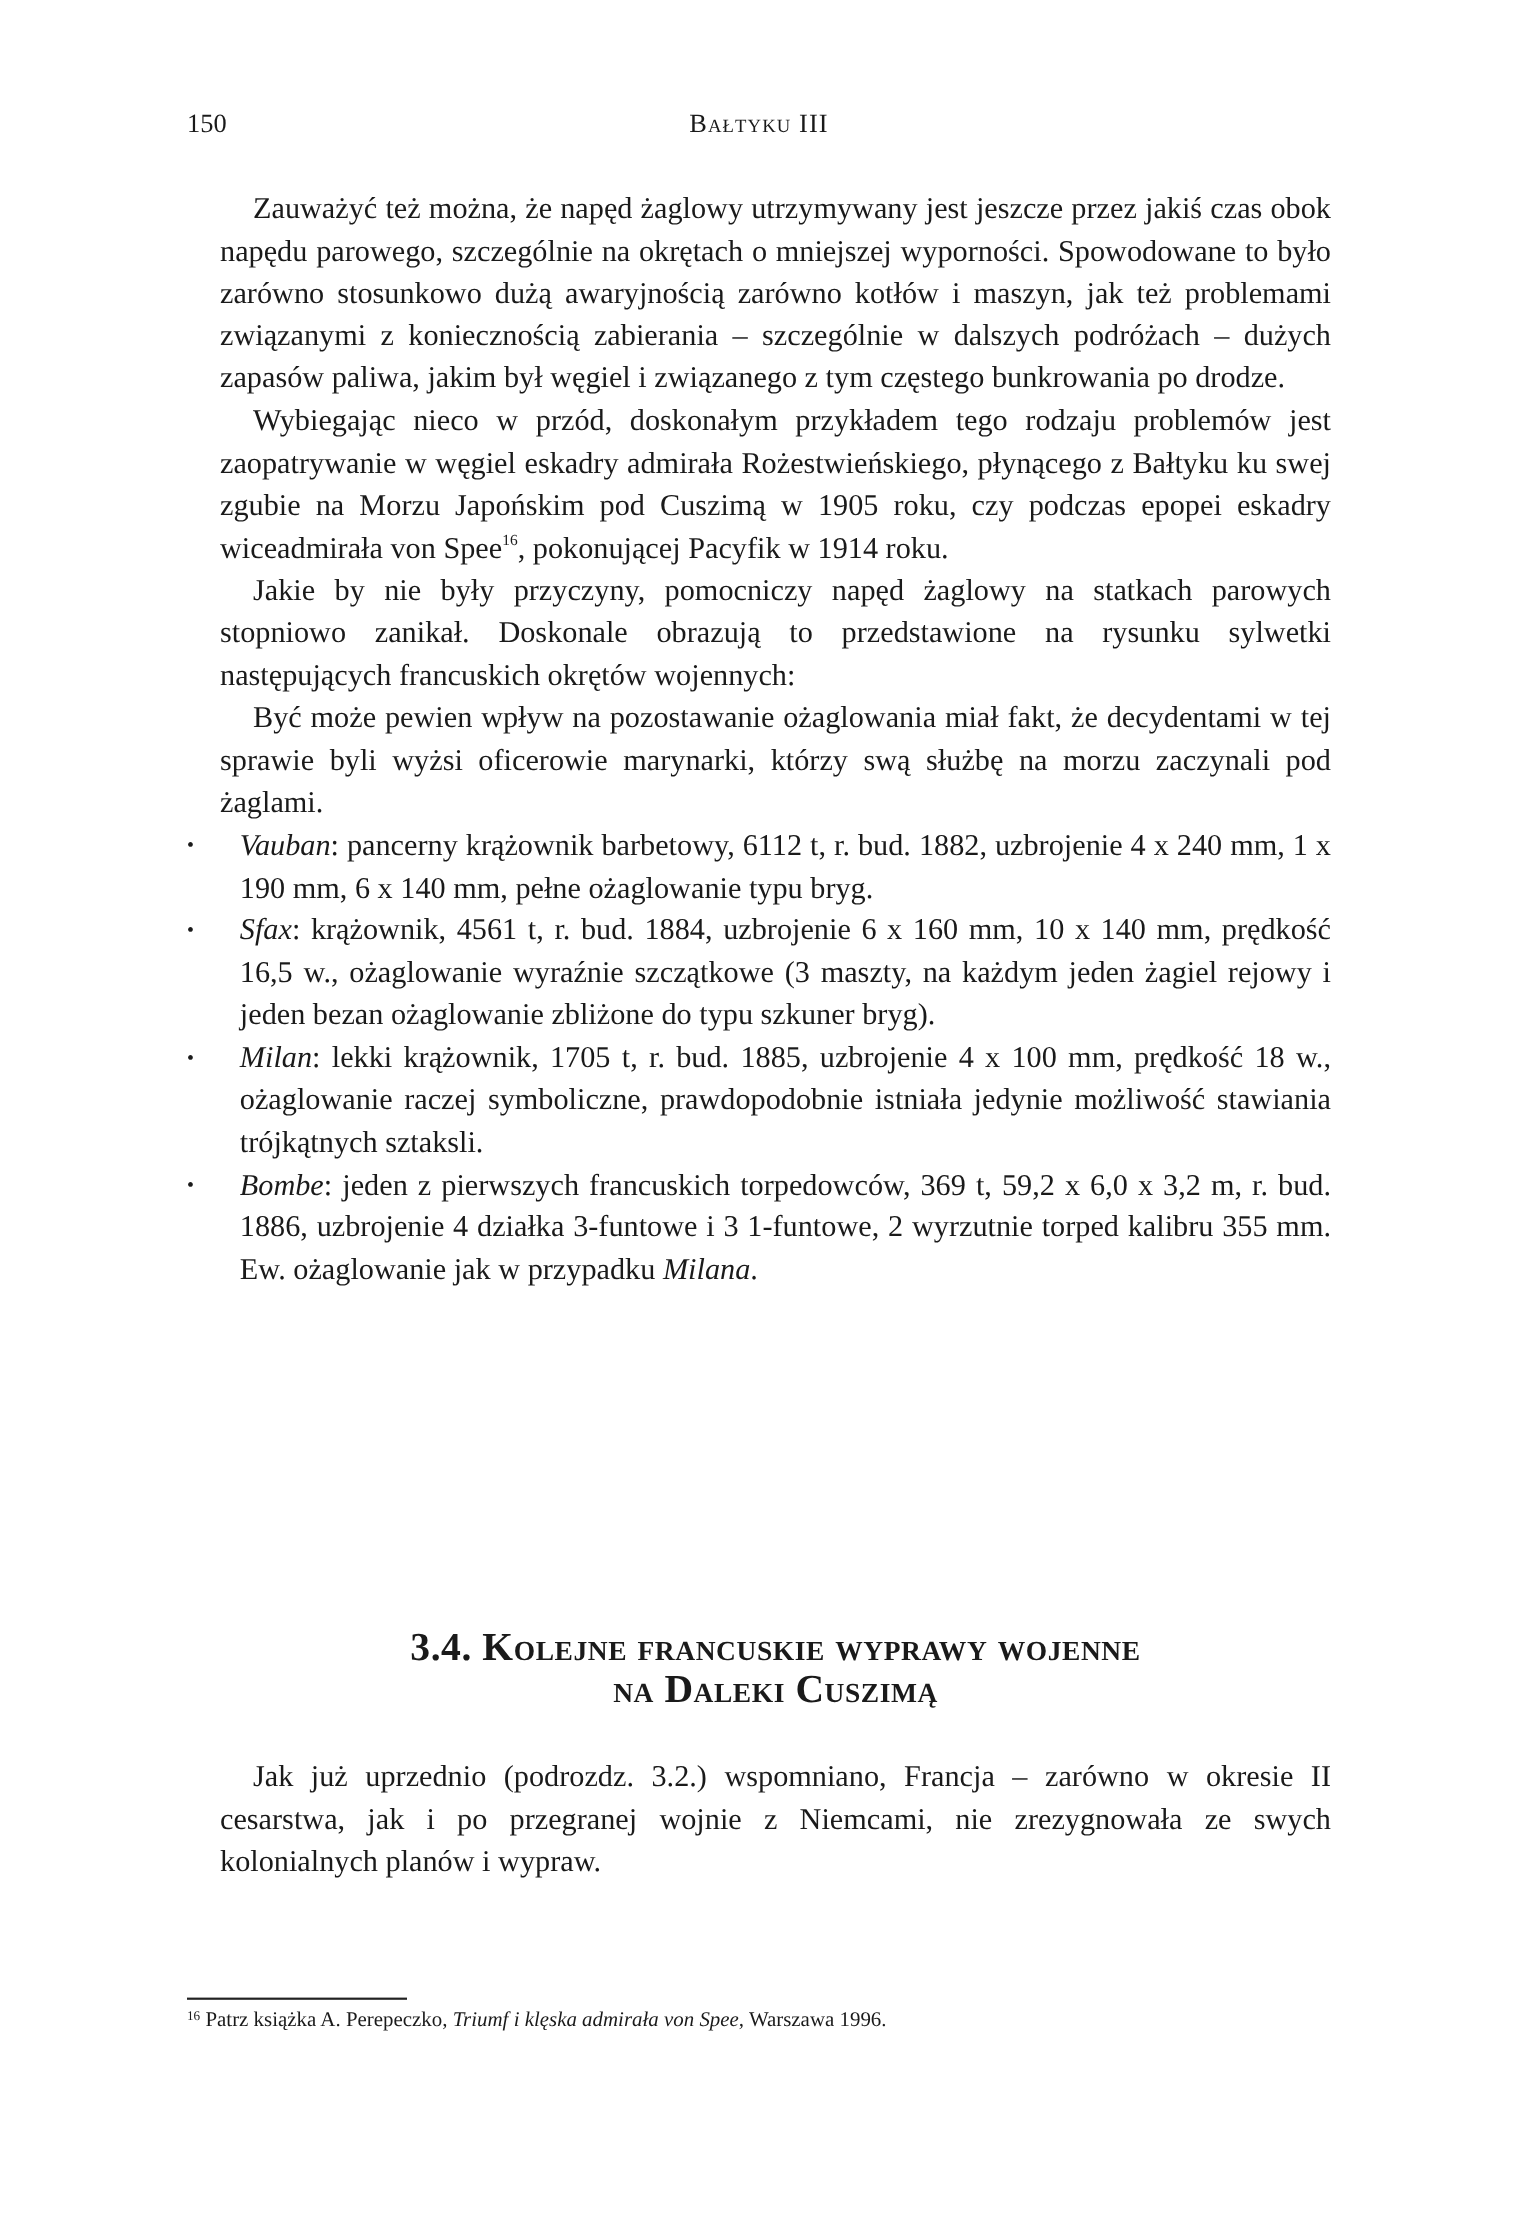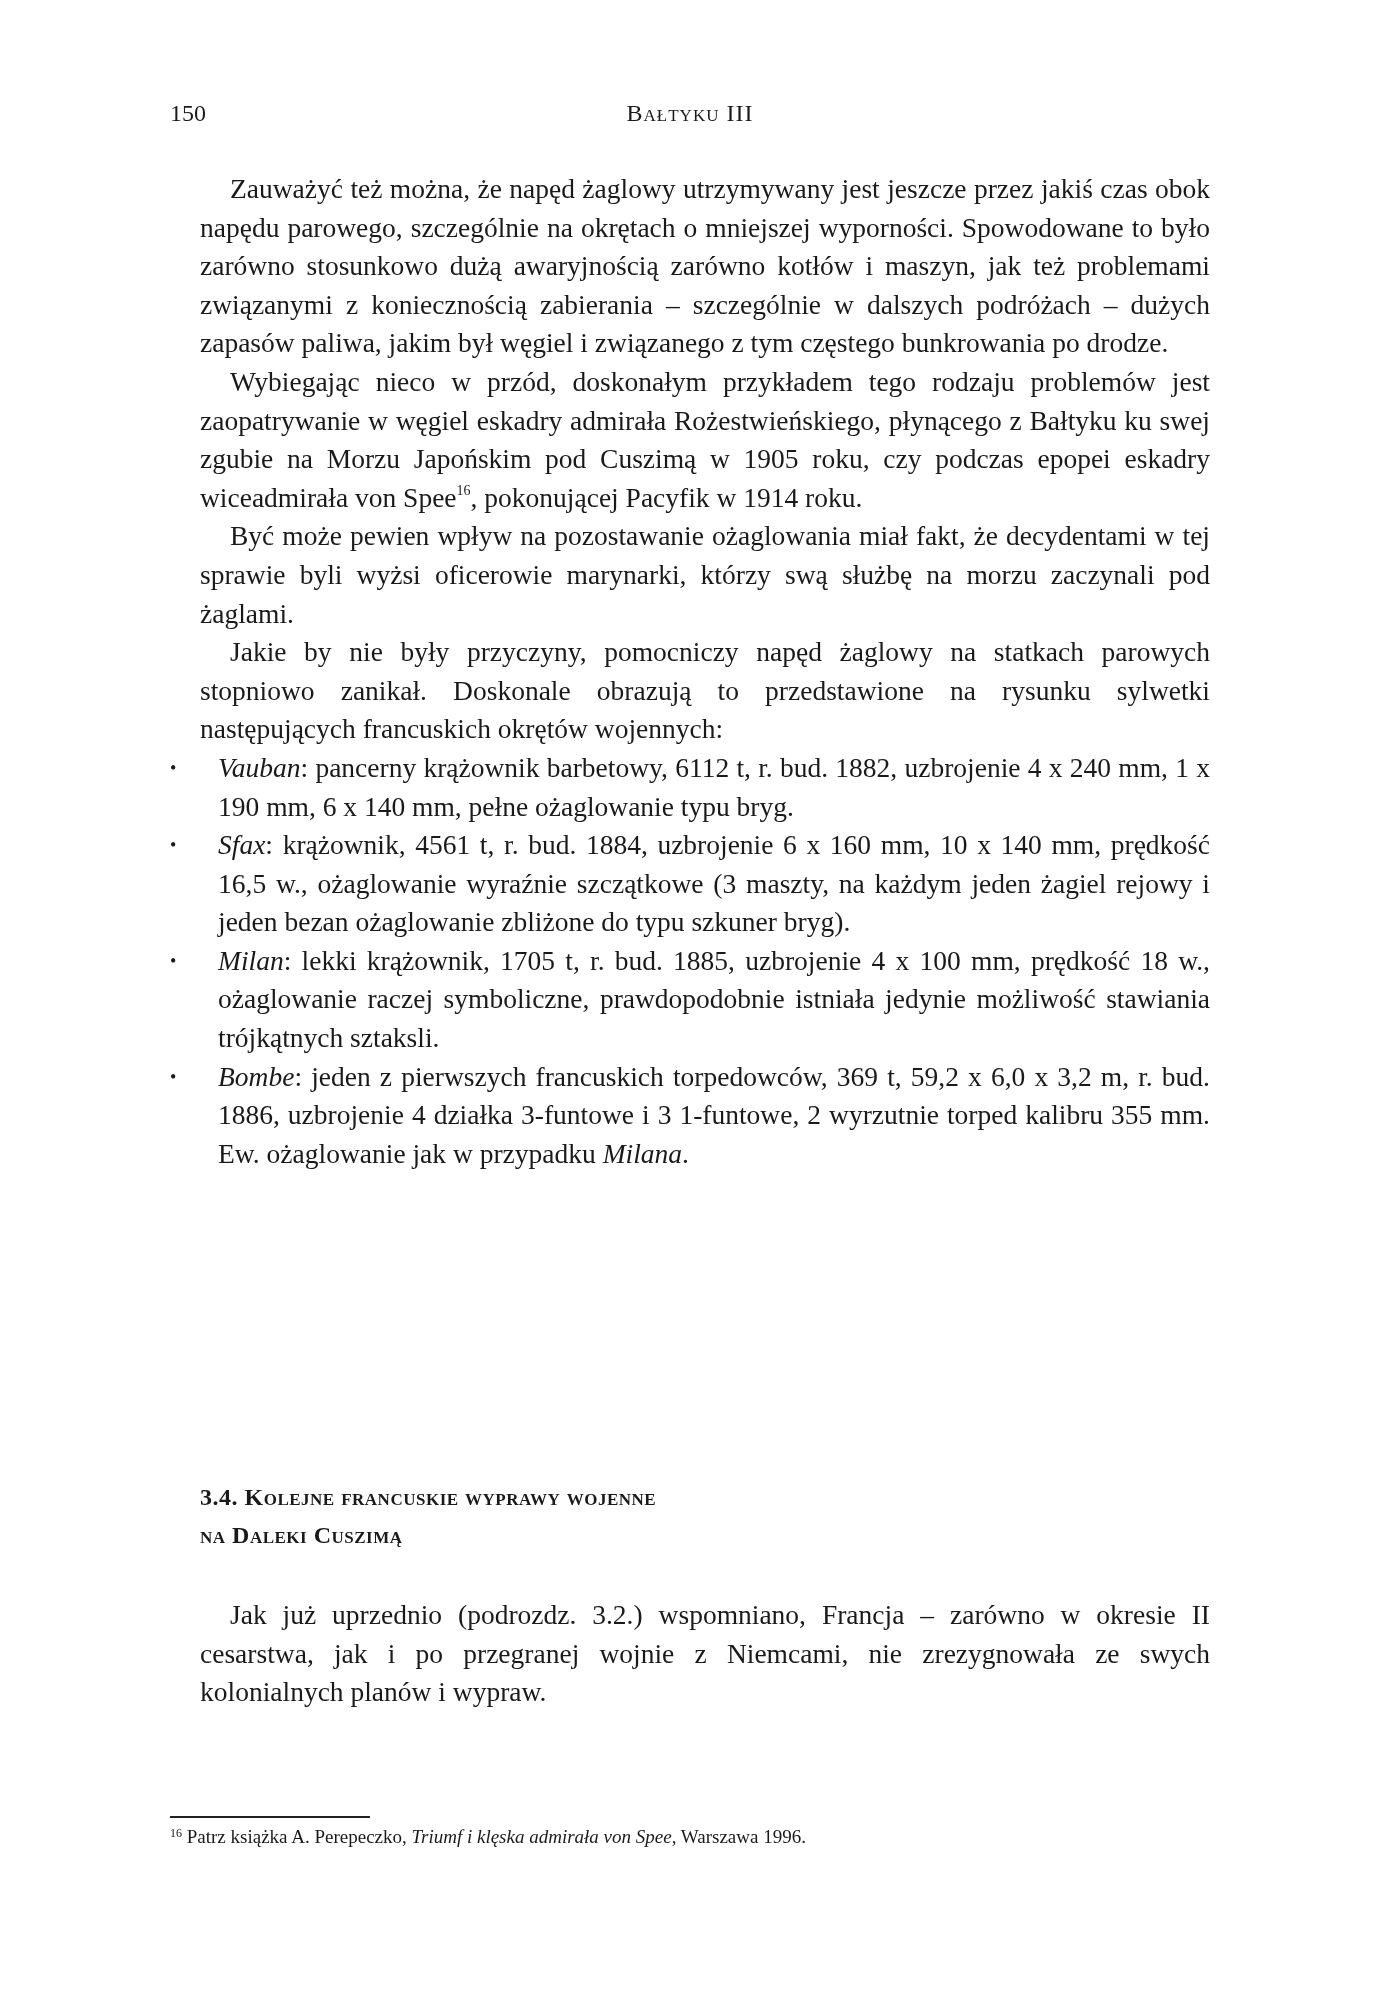--- a/index.html
+++ b/index.html
@@ -12,40 +12,40 @@
                    font-variant: small-caps; letter-spacing: 1px; }
   .body-text { position: absolute; left: 200px; width: 1010px; font-size: 27.5px;
                line-height: 38.6px; text-align: justify; }
   .p { margin: 0; text-indent: 30px; }
   .p.noind { text-indent: 0; }
   .bullets { list-style: none; margin: 0; padding: 0; }
   .bullets li { position: relative; padding-left: 48px; margin-left: -30px; text-align: justify; }
   .bullets li .dot { position: absolute; left: 0; top: 0; font-size: 18px; }
   i { font-style: italic; }
   sup { font-size: 14px; line-height: 0; vertical-align: 12px; }
-  .heading { position: absolute; top: 1478px; left: 200px; width: 1010px; 
-             font-weight: bold; font-size: 24px; line-height: 38px; font-variant: small-caps;
+  .heading { position: absolute; top: 1478px; left: 200px; width: 1010px; text-align: center;
+             font-weight: bold; font-size: 36px; line-height: 38px; font-variant: small-caps;
              letter-spacing: 0.5px; }
   .footnote-rule { position: absolute; top: 1816px; left: 170px; width: 200px; height: 2px; background: #222; }
   .footnote { position: absolute; top: 1826px; left: 170px; width: 1040px; font-size: 19px; }
   .footnote sup { font-size: 12px; vertical-align: 6px; }
 </style>
 </head>
 <body>
 
 <div class="running-head">
   <span class="page-number">150</span>
   <span class="running-title">Bałtyku III</span>
 </div>
 
 <div class="body-text" style="top:170px;">
   <p class="p">Zauważyć też można, że napęd żaglowy utrzymywany jest jeszcze przez jakiś czas obok napędu parowego, szczególnie na okrętach o mniejszej wyporności. Spowodowane to było zarówno stosunkowo dużą awaryjnością zarówno kotłów i maszyn, jak też problemami związanymi z koniecznością zabierania – szczególnie w dalszych podróżach – dużych zapasów paliwa, jakim był węgiel i związanego z tym częstego bunkrowania po drodze.</p>
   <p class="p"><span>Wybiegając nieco w przód, doskonałym przykładem tego rodzaju problemów jest zaopatrywanie w węgiel eskadry admirała Rożestwieńskiego, płynącego z Bałtyku ku swej zgubie na Morzu Japońskim pod Cuszimą w 1905 roku, czy podczas epopei eskadry wiceadmirała von Spee</span><sup>16</sup><span>, pokonującej Pacyfik w 1914 roku.</span></p>
+  <p class="p noind" style="text-indent:30px">Jakie by nie były przyczyny, pomocniczy napęd żaglowy na statkach parowych stopniowo zanikał. Doskonale obrazują to przedstawione na rysunku sylwetki następujących francuskich okrętów wojennych:</p>
   <p class="p">Być może pewien wpływ na pozostawanie ożaglowania miał fakt, że decydentami w tej sprawie byli wyżsi oficerowie marynarki, którzy swą służbę na morzu zaczynali pod żaglami.</p>
-  <p class="p noind" style="text-indent:30px">Jakie by nie były przyczyny, pomocniczy napęd żaglowy na statkach parowych stopniowo zanikał. Doskonale obrazują to przedstawione na rysunku sylwetki następujących francuskich okrętów wojennych:</p>
   <ul class="bullets">
     <li><span class="dot">•</span><i>Vauban</i><span>: pancerny krążownik barbetowy, 6112 t, r. bud. 1882, uzbrojenie 4 x 240 mm, 1 x 190 mm, 6 x 140 mm, pełne ożaglowanie typu bryg.</span></li>
     <li><span class="dot">•</span><i>Sfax</i><span>: krążownik, 4561 t, r. bud. 1884, uzbrojenie 6 x 160 mm, 10 x 140 mm, prędkość 16,5 w., ożaglowanie wyraźnie szczątkowe (3 maszty, na każdym jeden żagiel rejowy i jeden bezan ożaglowanie zbliżone do typu szkuner bryg).</span></li>
     <li><span class="dot">•</span><i>Milan</i><span>: lekki krążownik, 1705 t, r. bud. 1885, uzbrojenie 4 x 100 mm, prędkość 18 w., ożaglowanie raczej symboliczne, prawdopodobnie istniała jedynie możliwość stawiania trójkątnych sztaksli.</span></li>
     <li><span class="dot">•</span><i>Bombe</i><span>: jeden z pierwszych francuskich torpedowców, 369 t, 59,2 x 6,0 x 3,2 m, r. bud. 1886, uzbrojenie 4 działka 3-funtowe i 3 1-funtowe, 2 wyrzutnie torped kalibru 355 mm. Ew. ożaglowanie jak w przypadku </span><i>Milana</i><span>.</span></li>
   </ul>
 </div>
 
 <div class="heading">
   <div>3.4. Kolejne francuskie wyprawy wojenne</div>

